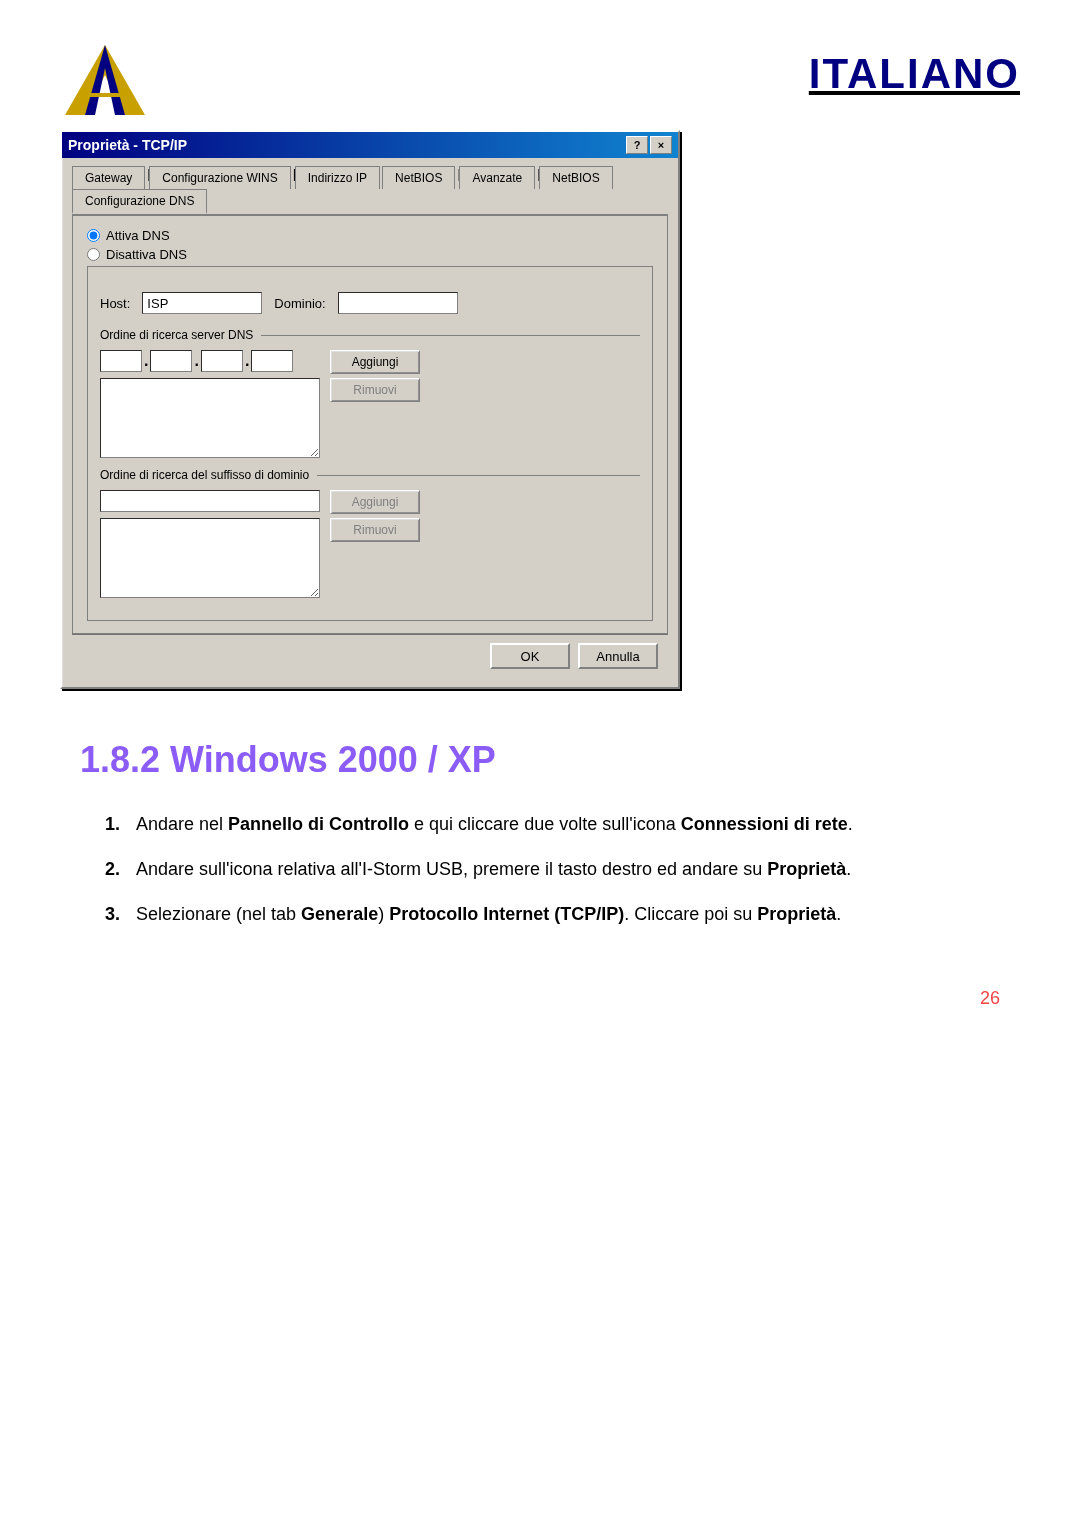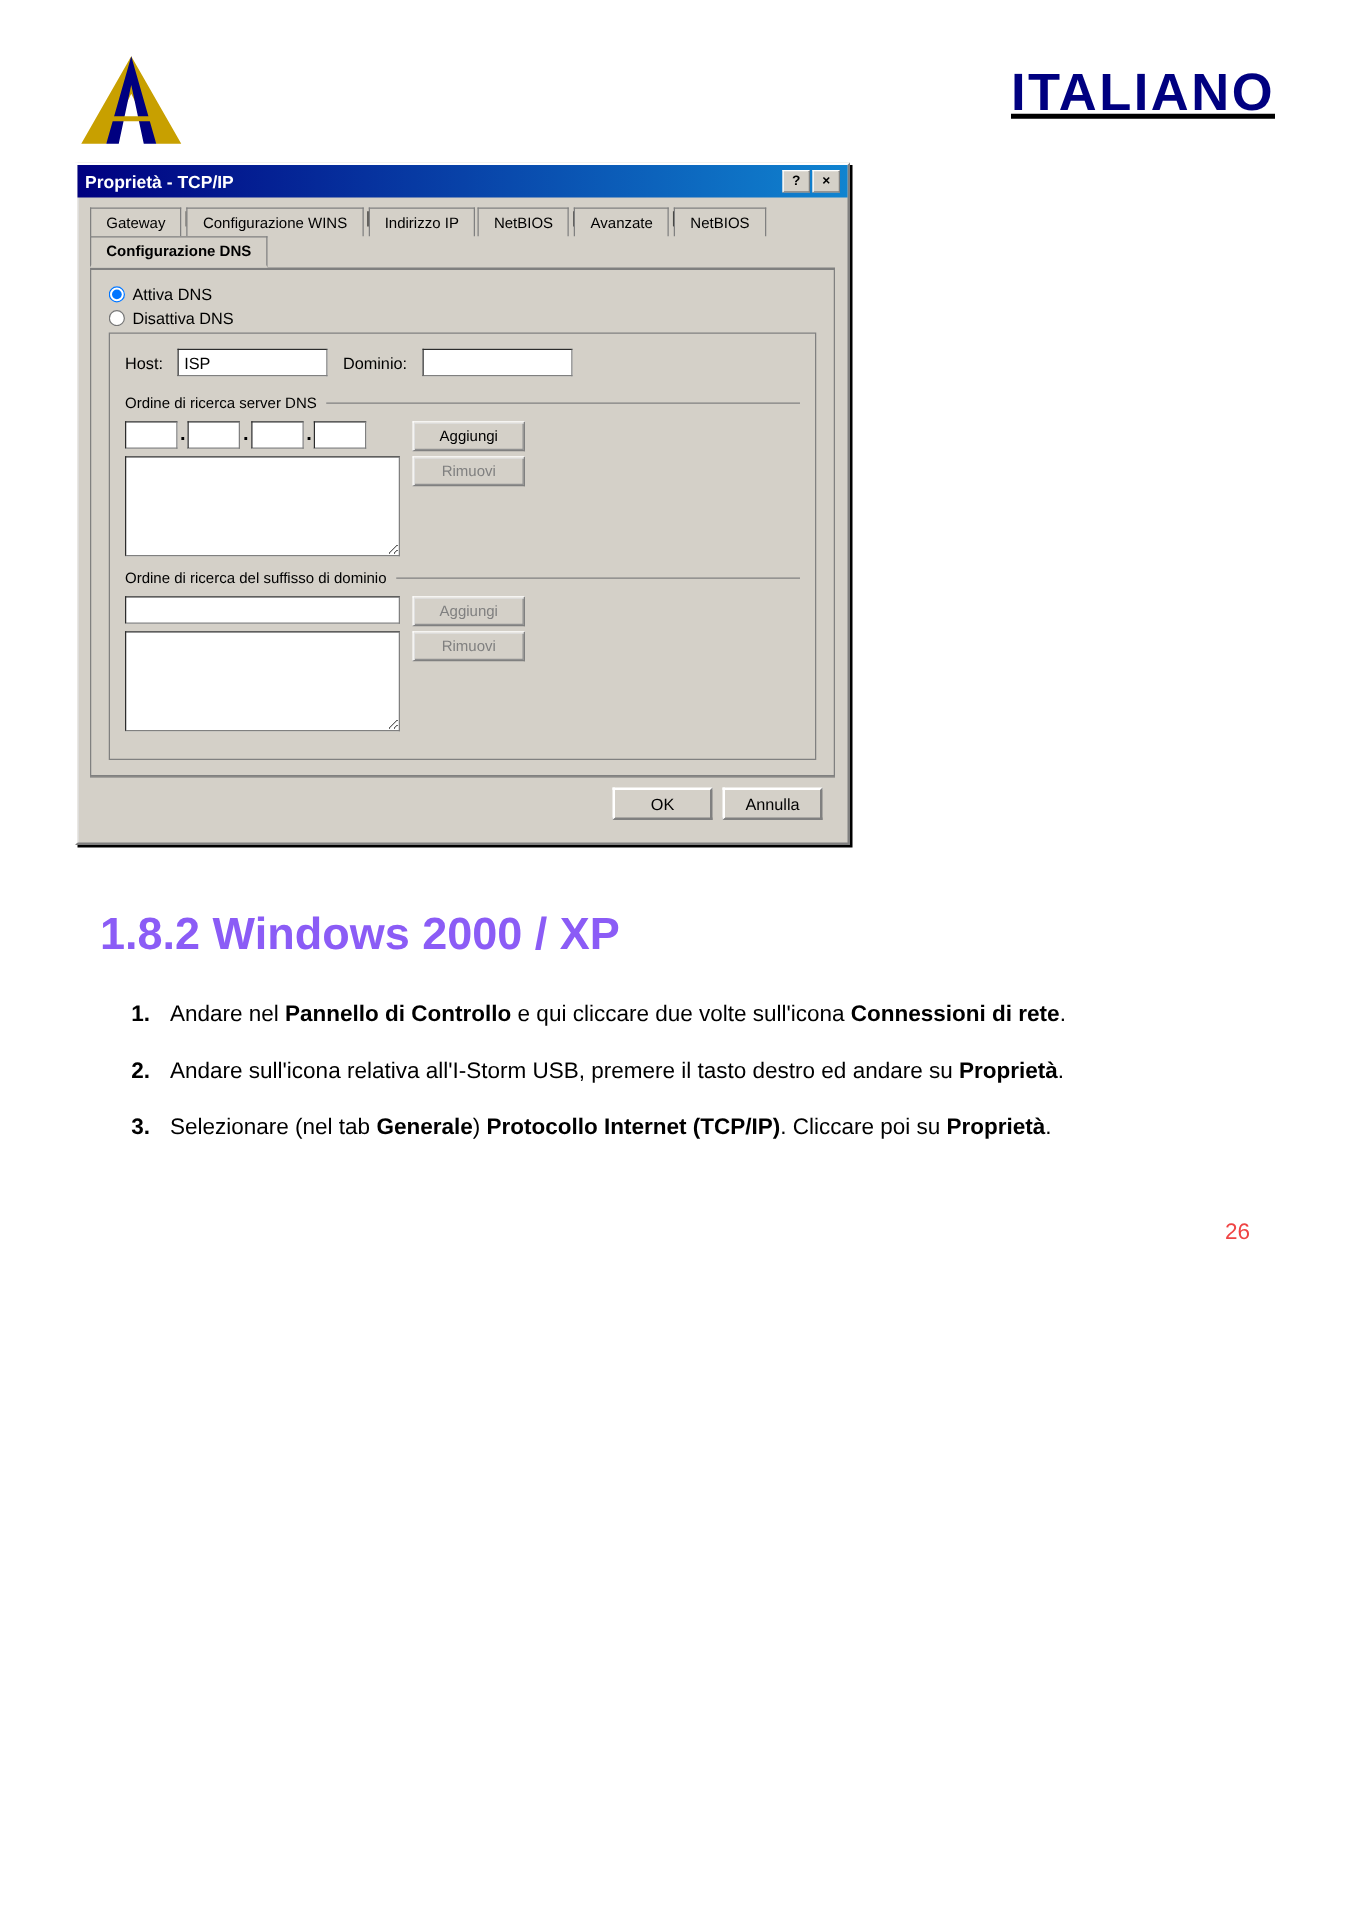--- a/index.html
+++ b/index.html
@@ -124,21 +124,21 @@
       font-size: 12px;
       cursor: pointer;
       position: relative;
       top: 0;
       color: #000;
     }
 
     .tab.active {
       background: #d4d0c8;
       border-bottom: 2px solid #d4d0c8;
-      font-weight: bold;
+      font-weight: normal;
       z-index: 1;
     }
 
     .tab-separator {
       width: 2px;
       align-self: stretch;
     }
 
     
     .tab-panel {
@@ -157,21 +157,21 @@
       font-size: 13px;
     }
 
     .radio-row input[type="radio"] {
       margin-right: 6px;
     }
 
     
     .group-box {
       border: 1px solid #808080;
-      padding: 12px 12px 12px 12px;
+      padding: 25px 12px 12px 12px;
       margin-top: 4px;
       position: relative;
     }
 
     
     .host-row {
       display: flex;
       align-items: center;
       gap: 12px;
       margin-bottom: 14px;

